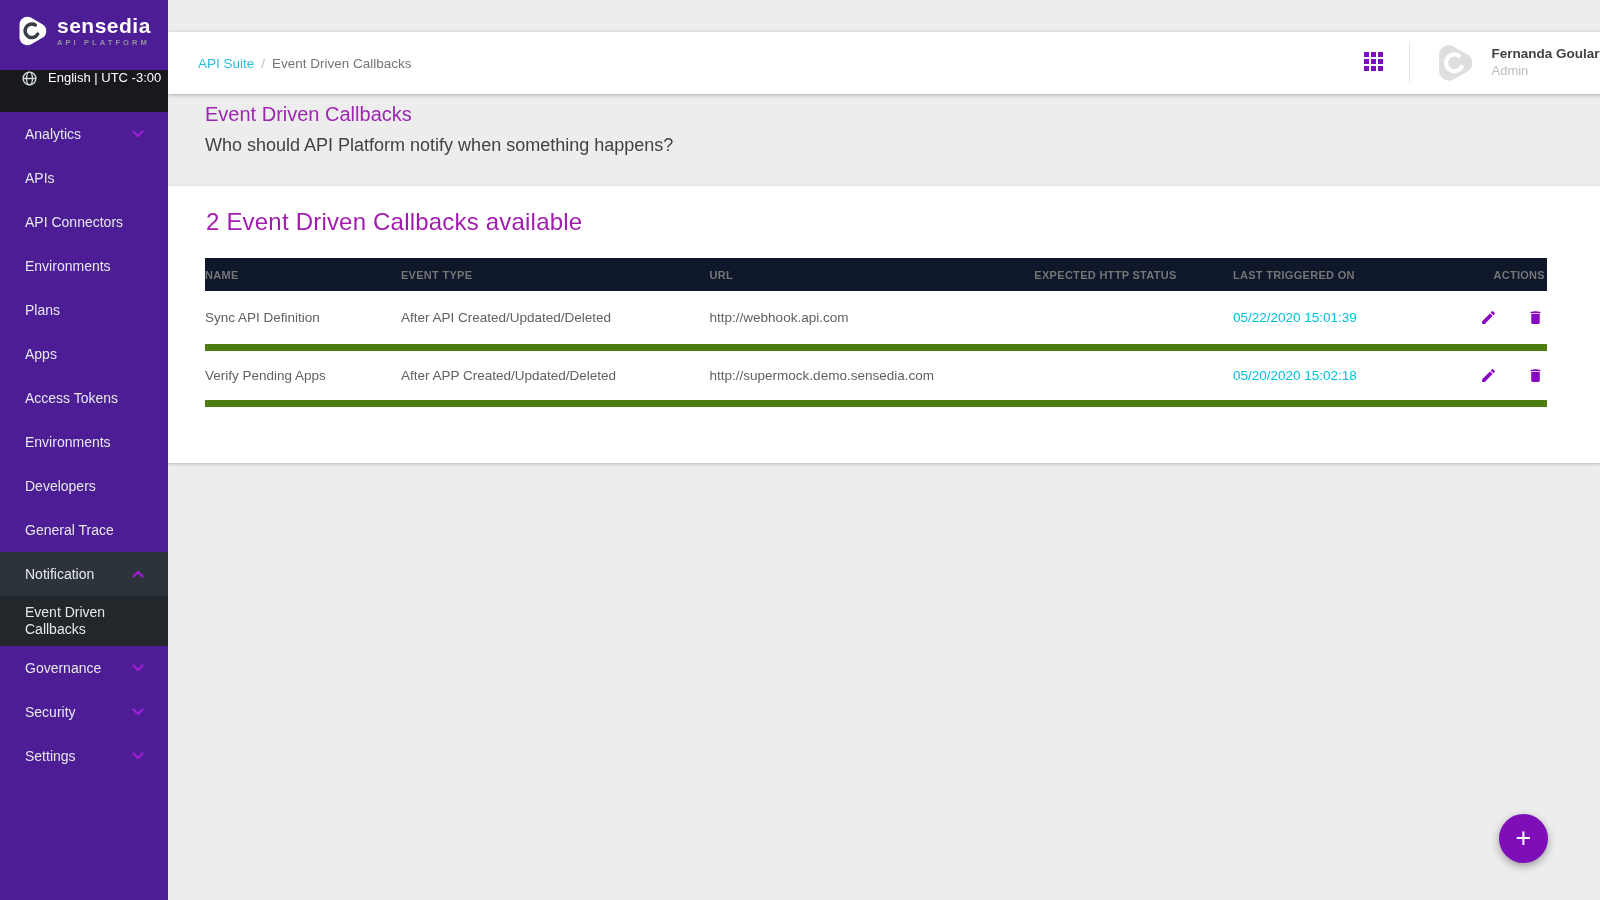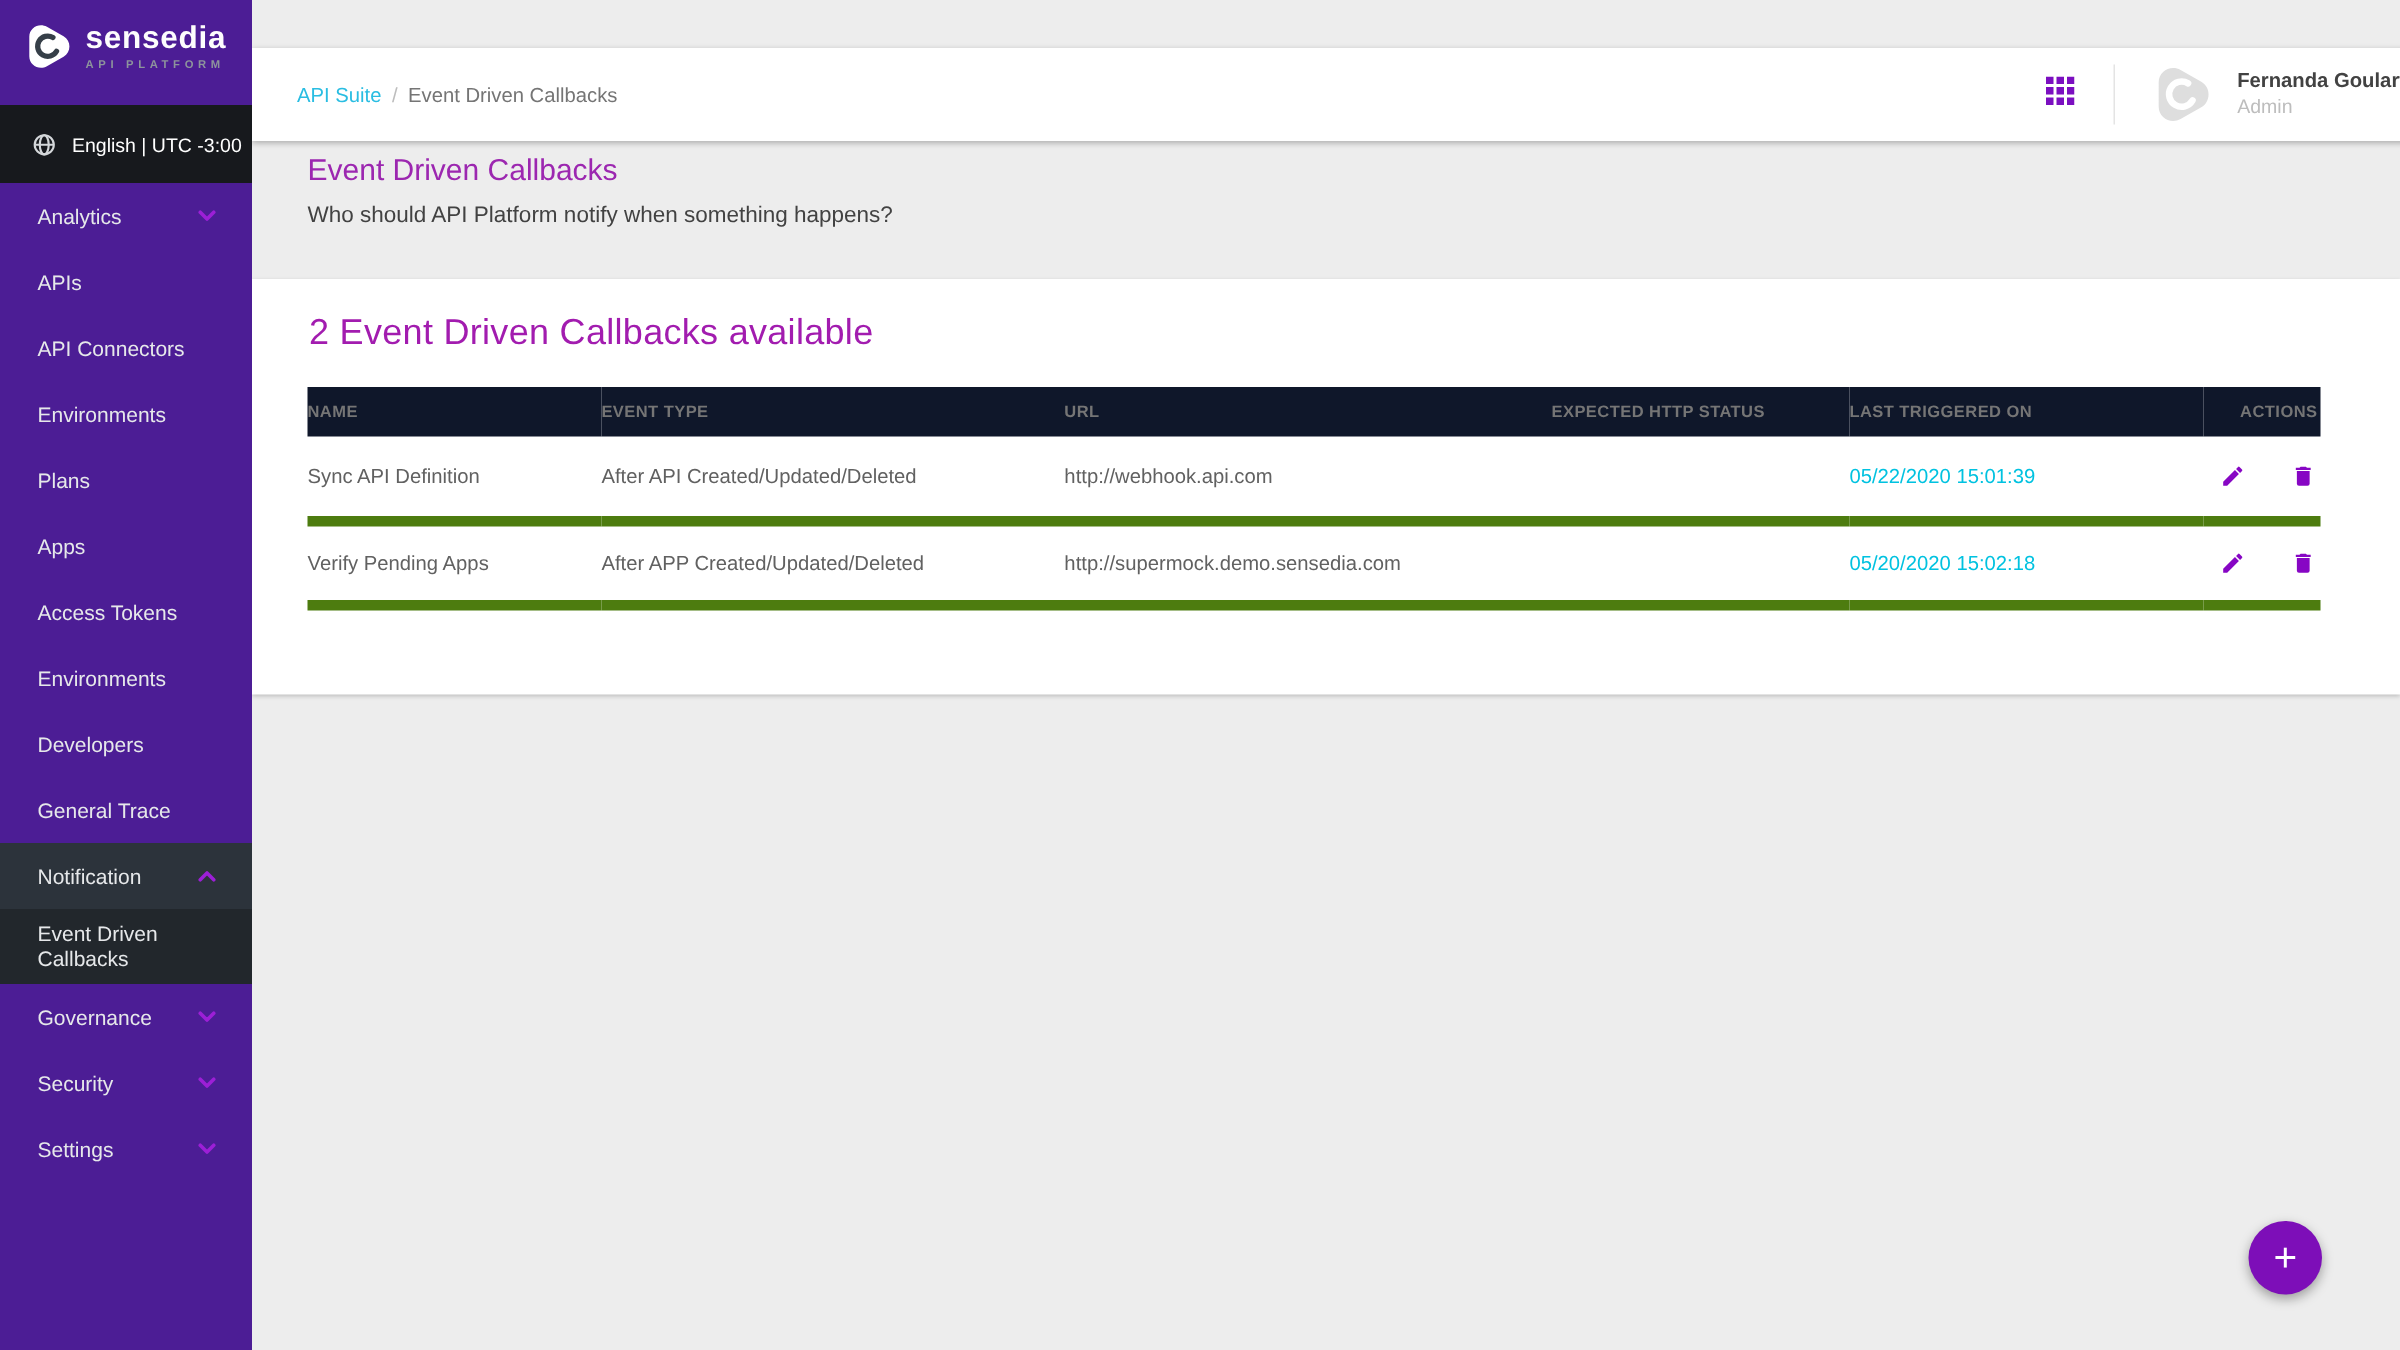--- a/index.html
+++ b/index.html
@@ -6,21 +6,21 @@
   html,body { width:1600px; height:900px; }
   body { font-family:"Liberation Sans", sans-serif; background:#ededed; overflow:hidden; position:relative; }
 
   
   .sidebar { position:absolute; left:0; top:0; width:168px; height:900px; background:#4c1d95; color:#e6e8ea; z-index:5; }
   .logo-band { height:62px; display:flex; align-items:center; padding-left:13px; }
   .logo-mark { width:37px; height:36px; flex:0 0 auto; }
   .logo-words { margin-left:7px; line-height:1; }
   .logo-name { font-size:21px; font-weight:bold; color:#fdfdfd; letter-spacing:.5px; }
   .logo-tag { font-size:7.5px; letter-spacing:3.1px; color:#8d949c; margin-top:3px; font-weight:bold; }
-  .lang-bar { margin-top:8px; height:52px; background:#17191d; display:flex; align-items:center; padding-left:21px; cursor:pointer; }
+  .lang-bar { margin-top:8px; height:42px; background:#17191d; display:flex; padding-left:21px; cursor:pointer; }
   .lang-bar span { margin-left:10px; font-size:13px; color:#ffffff; }
   .menu { list-style:none; }
   .menu li { height:44px; display:flex; align-items:center; justify-content:space-between; padding:0 24px 0 25px; font-size:14px; cursor:pointer; }
   .menu li.expanded { background:#2c333b; }
   .menu li.active-sub { background:#22272c; height:50px; padding-right:40px; }
   .menu li.active-sub .lbl { line-height:1.25; }
   .chev { display:inline-flex; }
   .chev.up { transform:rotate(180deg); }
 
   
@@ -36,21 +36,21 @@
   .user-block { margin-right:18px; line-height:1.25; }
   .user-name { font-size:13.5px; font-weight:bold; color:#424242;text-align:right; }
   .user-role { font-size:13px; color:#bdbdbd; }
   .kebab-btn { padding:6px 10px; cursor:pointer; display:flex; margin-right:16px; }
   .chat-btn { width:56px; height:62px; background:#00bcd4; display:flex; align-items:center; justify-content:center; cursor:pointer; }
 
   
   .content { position:absolute; left:168px; top:62px; width:1432px; height:838px; background:#ededed; }
   .header-band { height:124px; padding:41px 40px 0 37px; }
   .page-title { color:#9c27b0; font-size:20px; font-weight:400; }
-  .page-subtitle { color:#424242; font-size:15px; margin-top:9px; }
+  .page-subtitle { color:#424242; font-size:18px; margin-top:9px; }
 
   .panel { background:#ffffff; box-shadow:0 1px 3px rgba(0,0,0,.22); padding:20px 53px 56px 37px; }
   .section-title { color:#a21caf; font-size:24px; font-weight:400; letter-spacing:.2px; margin:2px 0 22px 1px; }
 
   table.cb { width:100%; border-collapse:collapse; table-layout:fixed; }
   col.c1{width:14.6%} col.c2{width:23%} col.c3{width:24.2%} col.c4{width:14.8%} col.c5{width:17.6%} col.c6{width:5.8%}
   .cb thead th { background:#0f172a; font-size:11px; font-weight:bold; color:#757575; text-align:left; height:33px; vertical-align:middle; letter-spacing:.3px; }
   .cb thead th.actions-h { text-align:right; padding-right:2px; }
   .cb tbody td { height:56px; vertical-align:middle; font-size:13.5px; color:#616161; border-bottom:7px solid #4d7c0f; }
   .cb td.date { color:#00c2e0; }

